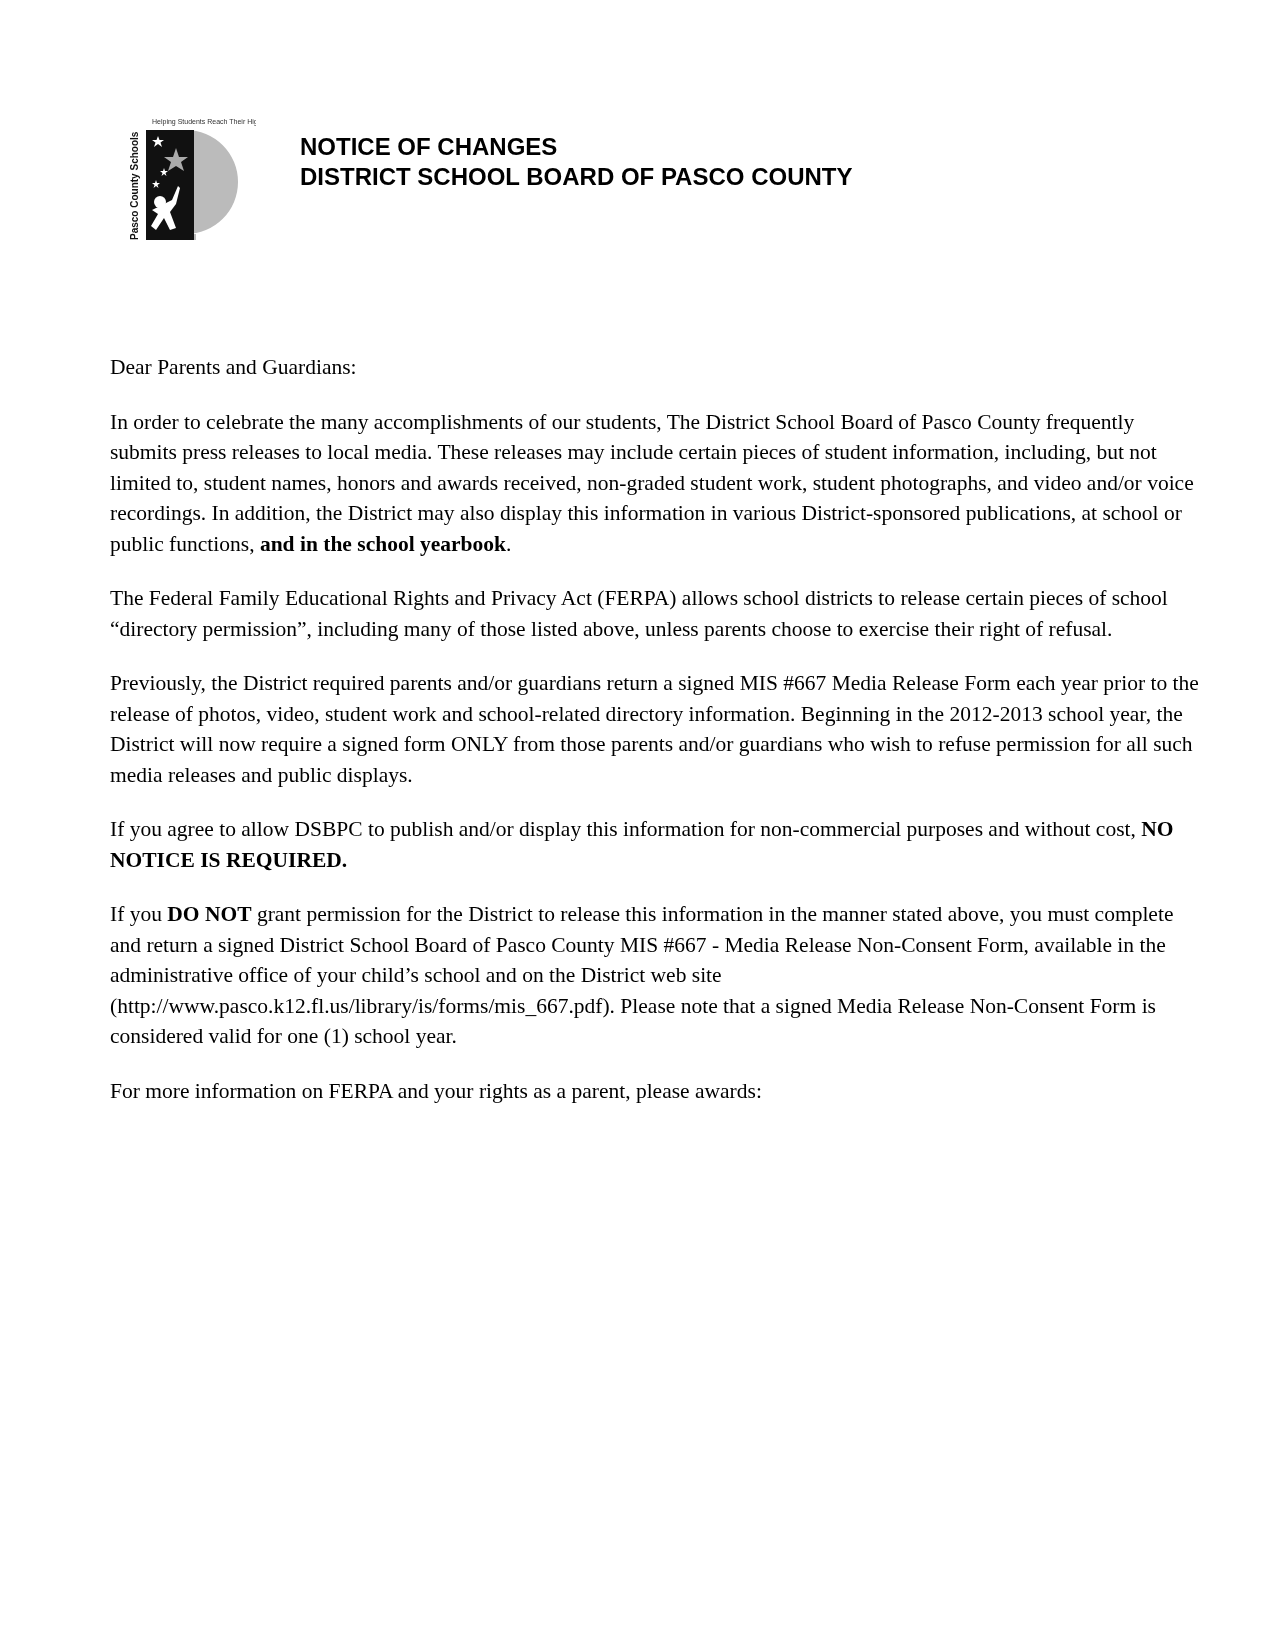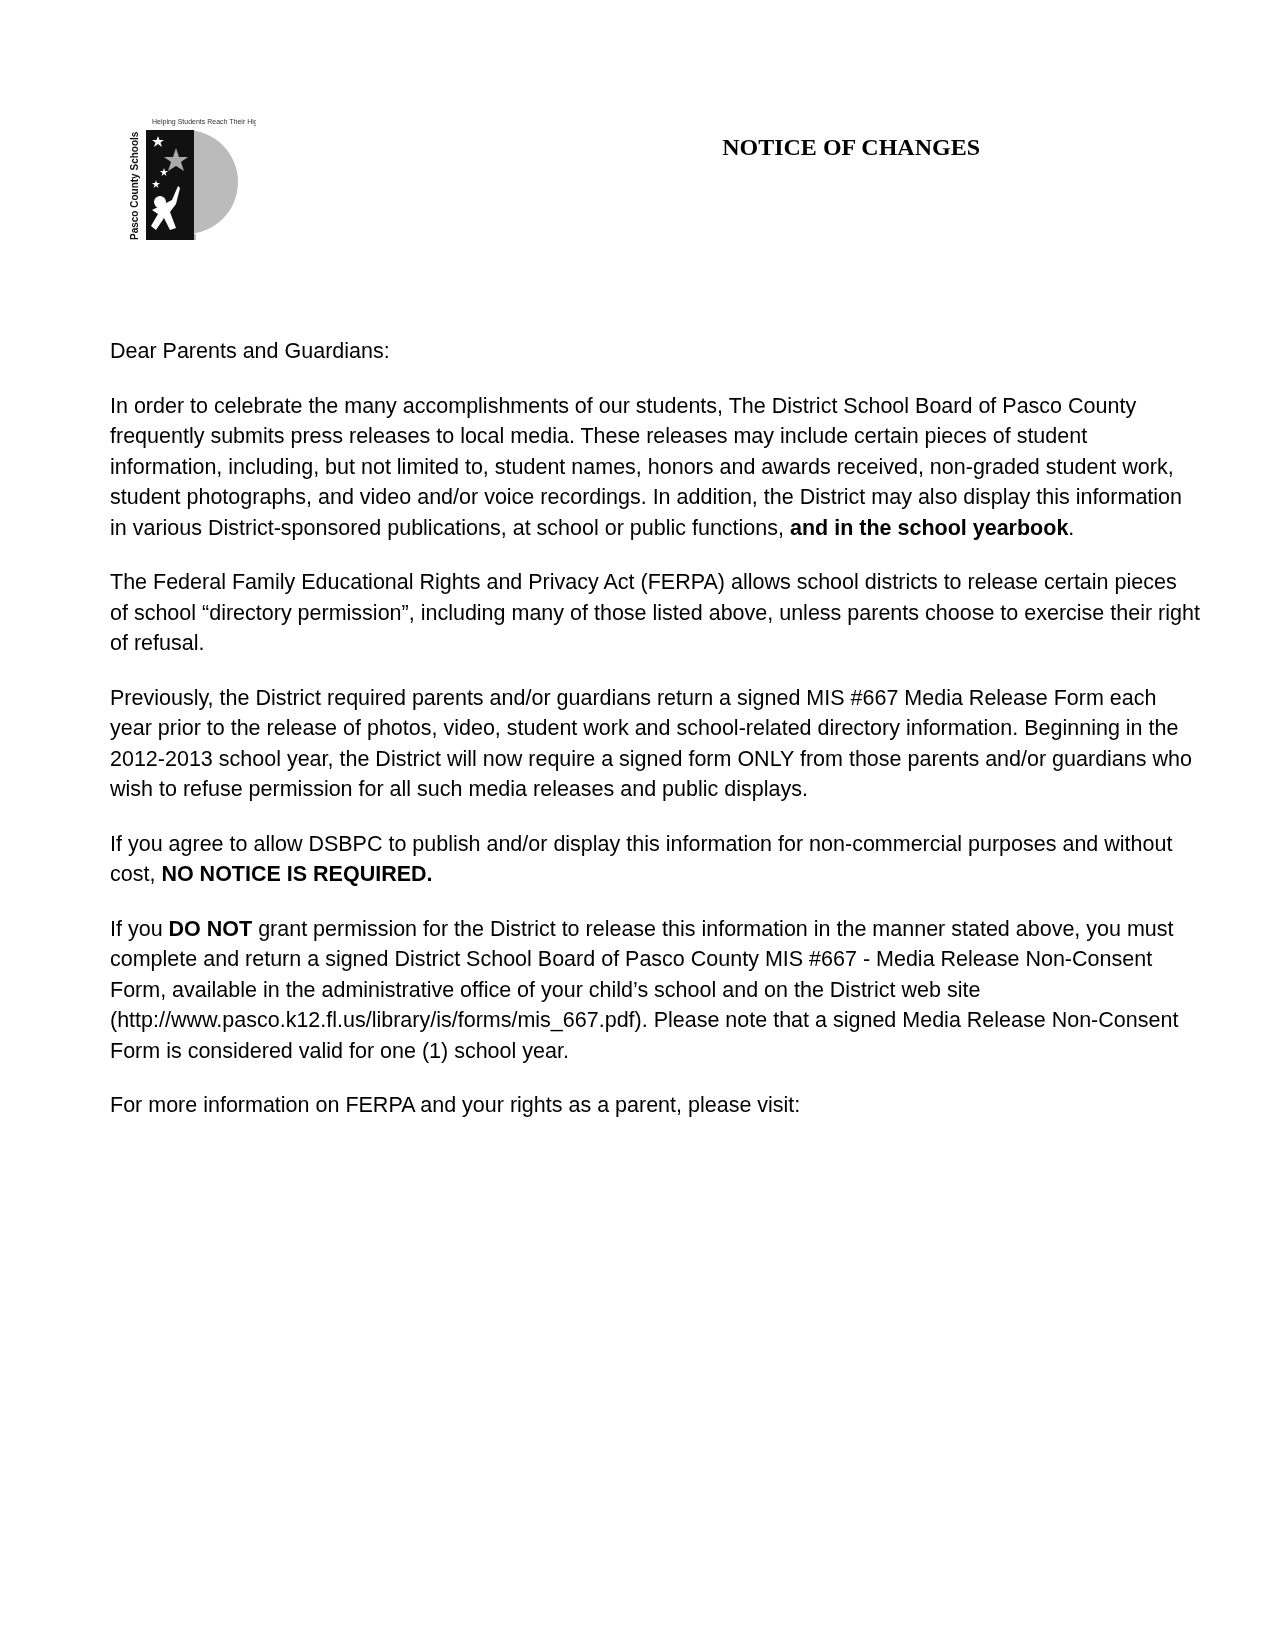--- a/index.html
+++ b/index.html
@@ -1,22 +1,22 @@
 <!DOCTYPE html>
 <html><head>
 <meta charset="utf-8">
 <style>
   html, body { margin: 0; padding: 0; background: #ffffff; }
   body { width: 1275px; height: 1650px; position: relative; overflow: hidden;
          font-family: "Liberation Sans", sans-serif; color: #000; }
   .logo { position: absolute; left: 116px; top: 110px; width: 140px; height: 150px; }
-  .header { position: absolute; left: 300px; top: 132px; width: 680px; text-align: right;
-            font-weight: bold; font-size: 24px; line-height: 30px; font-family: Liberation Serif, serif; }
+  .header { position: absolute; left: 300px; top: 132px; width: 680px; text-align: left;
+            font-weight: bold; font-size: 24px; line-height: 30px; }
   .body { position: absolute; left: 110px; top: 336px; width: 1090px; font-size: 21.5px; line-height: 30.5px; }
-  .body p { margin: 0 0 24px 0; }
+  .body p { margin: 16px 0 24px 0; font-family: Liberation Serif, serif; }
   .body b { font-weight: bold; }
 </style>
 </head>
 <body>
 
 <div class="logo">
   <svg width="140" height="150" viewBox="0 0 140 150">
     <path d="M30 20 H70 A52 52 0 0 1 70 124 H80 V130 H30 Z" fill="#bbbbbb"></path>
     <rect x="30" y="20" width="48" height="110" fill="#111"></rect>
     <polygon points="60,38 63,47 72,47 65,52 68,61 60,56 52,61 55,52 48,47 57,47" fill="#aaa"></polygon>
@@ -25,23 +25,24 @@
     <polygon points="40,70 41,73 44,73 41.5,75 42.5,78 40,76 37.5,78 38.5,75 36,73 39,73" fill="#fff"></polygon>
     <circle cx="44" cy="92" r="6" fill="#fff"></circle>
     <path d="M36 100 L56 90 L62 76 L64 78 L60 94 L54 102 L60 118 L54 120 L48 108 L40 120 L35 116 L42 104 Z" fill="#fff"></path>
     <text x="22" y="130" transform="rotate(-90 22 130)" font-size="10" font-weight="bold" font-family="Liberation Sans, sans-serif" fill="#111">Pasco County Schools</text>
     <text x="36" y="14" font-size="7" font-family="Liberation Sans, sans-serif" fill="#333">Helping Students Reach Their Highest Potential</text>
   </svg>
 </div>
 
 <div class="header">
   <div>NOTICE OF CHANGES</div>
+  <div>DISTRICT SCHOOL BOARD OF PASCO COUNTY</div>
 </div>
 
 <div class="body">
   <p>Dear Parents and Guardians:</p>
   <p><span>In order to celebrate the many accomplishments of our students, The District School Board of Pasco County frequently submits press releases to local media. These releases may include certain pieces of student information, including, but not limited to, student names, honors and awards received, non-graded student work, student photographs, and video and/or voice recordings. In addition, the District may also display this information in various District-sponsored publications, at school or public functions, </span><b>and in the school yearbook</b><span>.</span></p>
   <p>The Federal Family Educational Rights and Privacy Act (FERPA) allows school districts to release certain pieces of school “directory permission”, including many of those listed above, unless parents choose to exercise their right of refusal.</p>
   <p>Previously, the District required parents and/or guardians return a signed MIS #667 Media Release Form each year prior to the release of photos, video, student work and school-related directory information. Beginning in the 2012-2013 school year, the District will now require a signed form ONLY from those parents and/or guardians who wish to refuse permission for all such media releases and public displays.</p>
   <p><span>If you agree to allow DSBPC to publish and/or display this information for non-commercial purposes and without cost, </span><b>NO NOTICE IS REQUIRED.</b></p>
   <p><span>If you </span><b>DO NOT</b><span> grant permission for the District to release this information in the manner stated above, you must complete and return a signed District School Board of Pasco County MIS #667 - Media Release Non-Consent Form, available in the administrative office of your child’s school and on the District web site (http://www.pasco.k12.fl.us/library/is/forms/mis_667.pdf).  Please note that a signed Media Release Non-Consent Form is considered valid for one (1) school year.</span></p>
-  <p><span>For more information on FERPA and your rights as a parent, please visit:</span><br></p>
+  <p><span>For more information on FERPA and your rights as a parent, please awards:</span><br></p>
 </div>
 
 </body></html>

